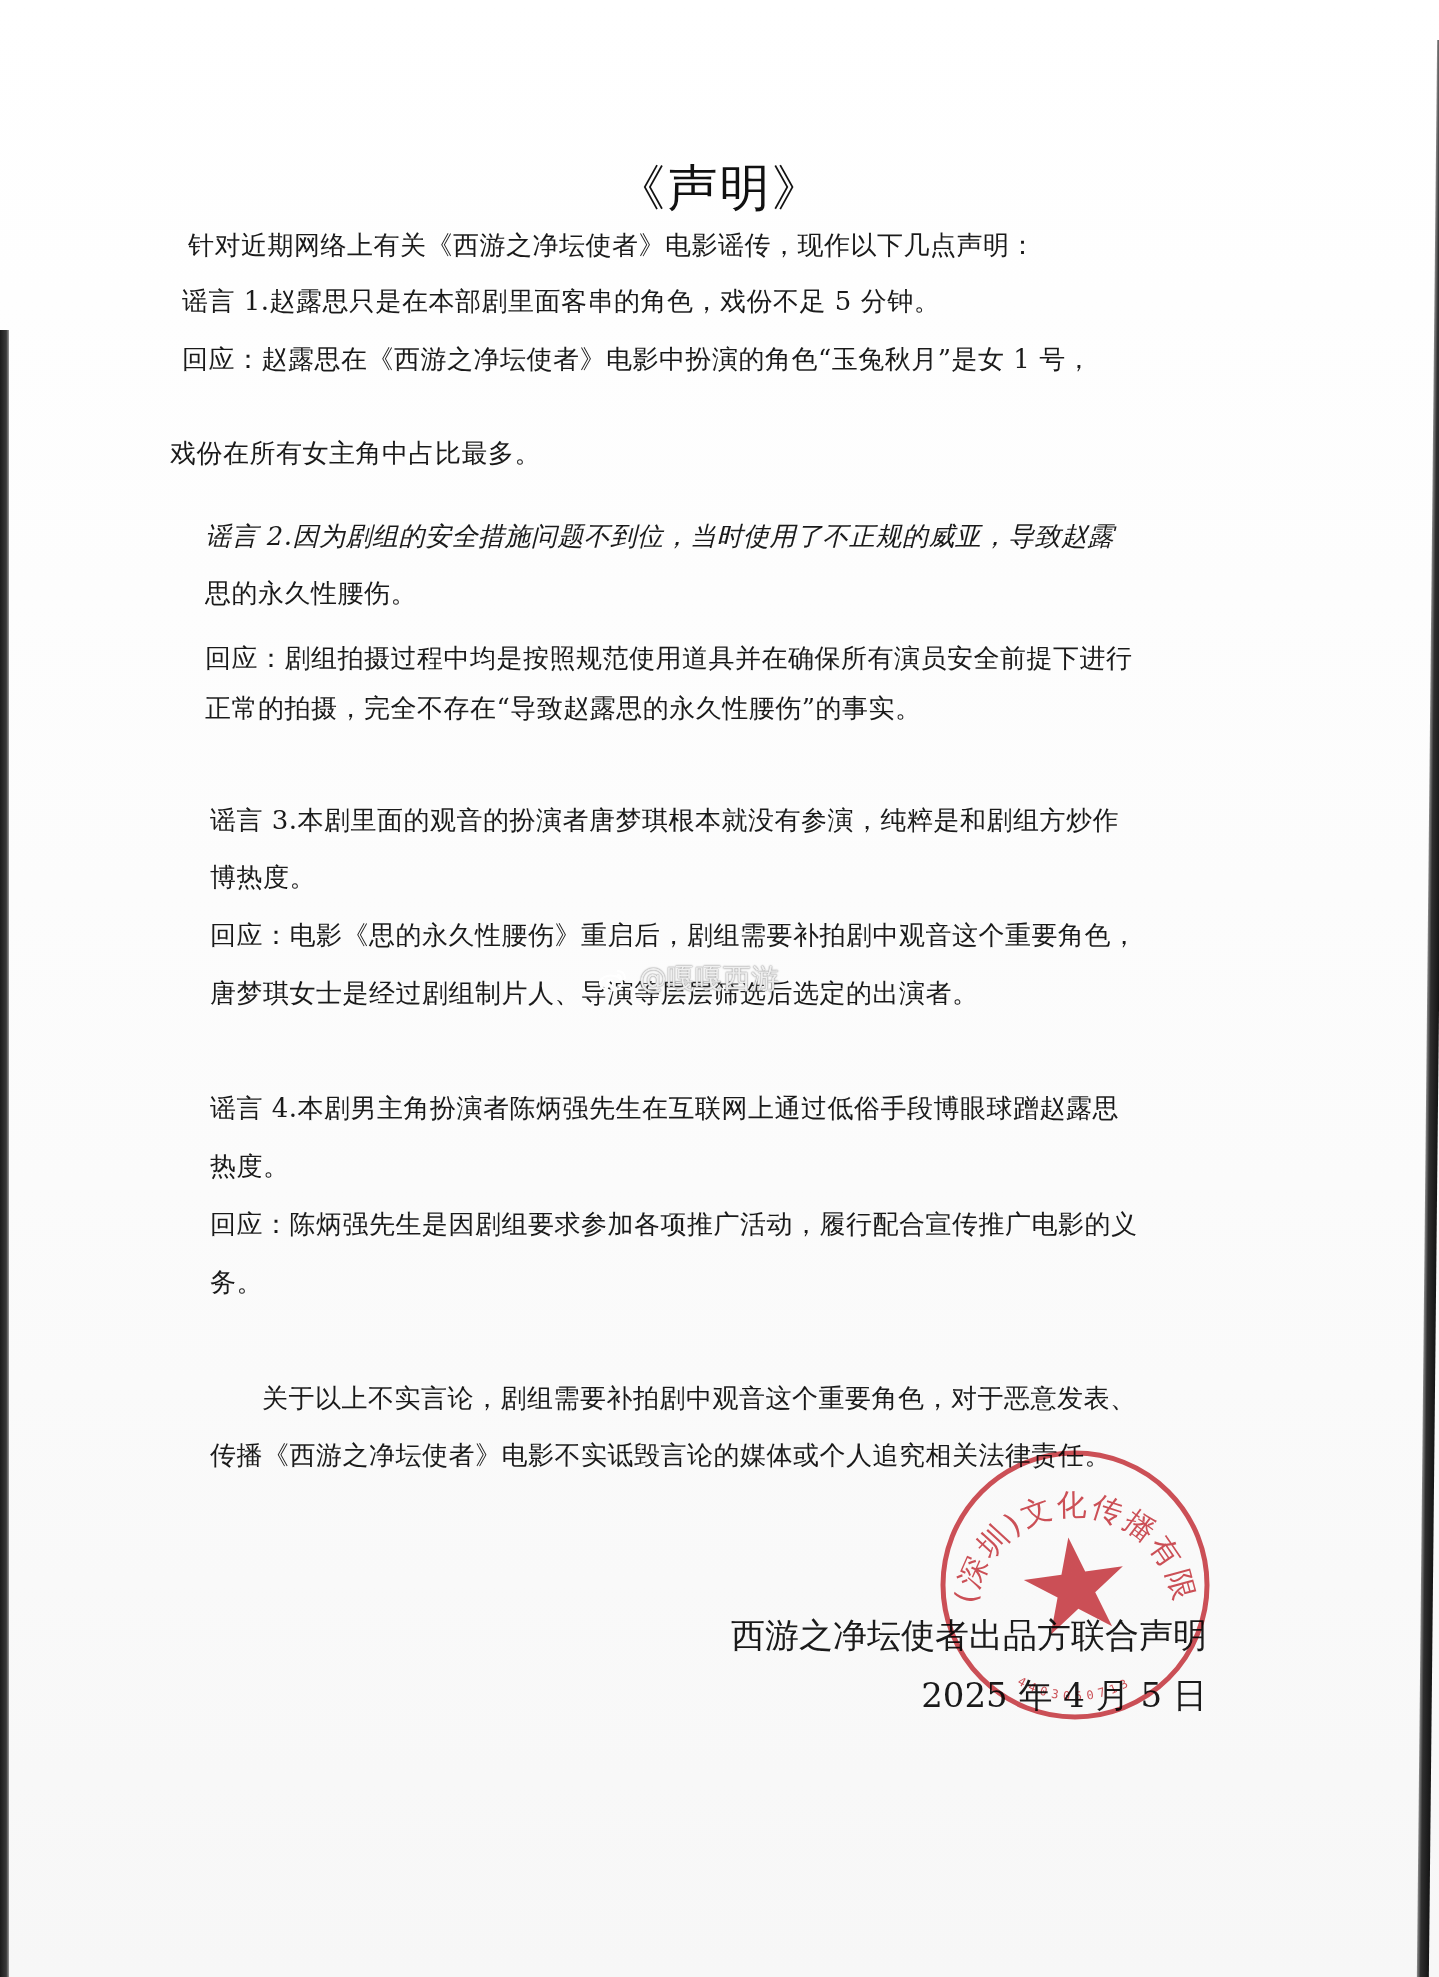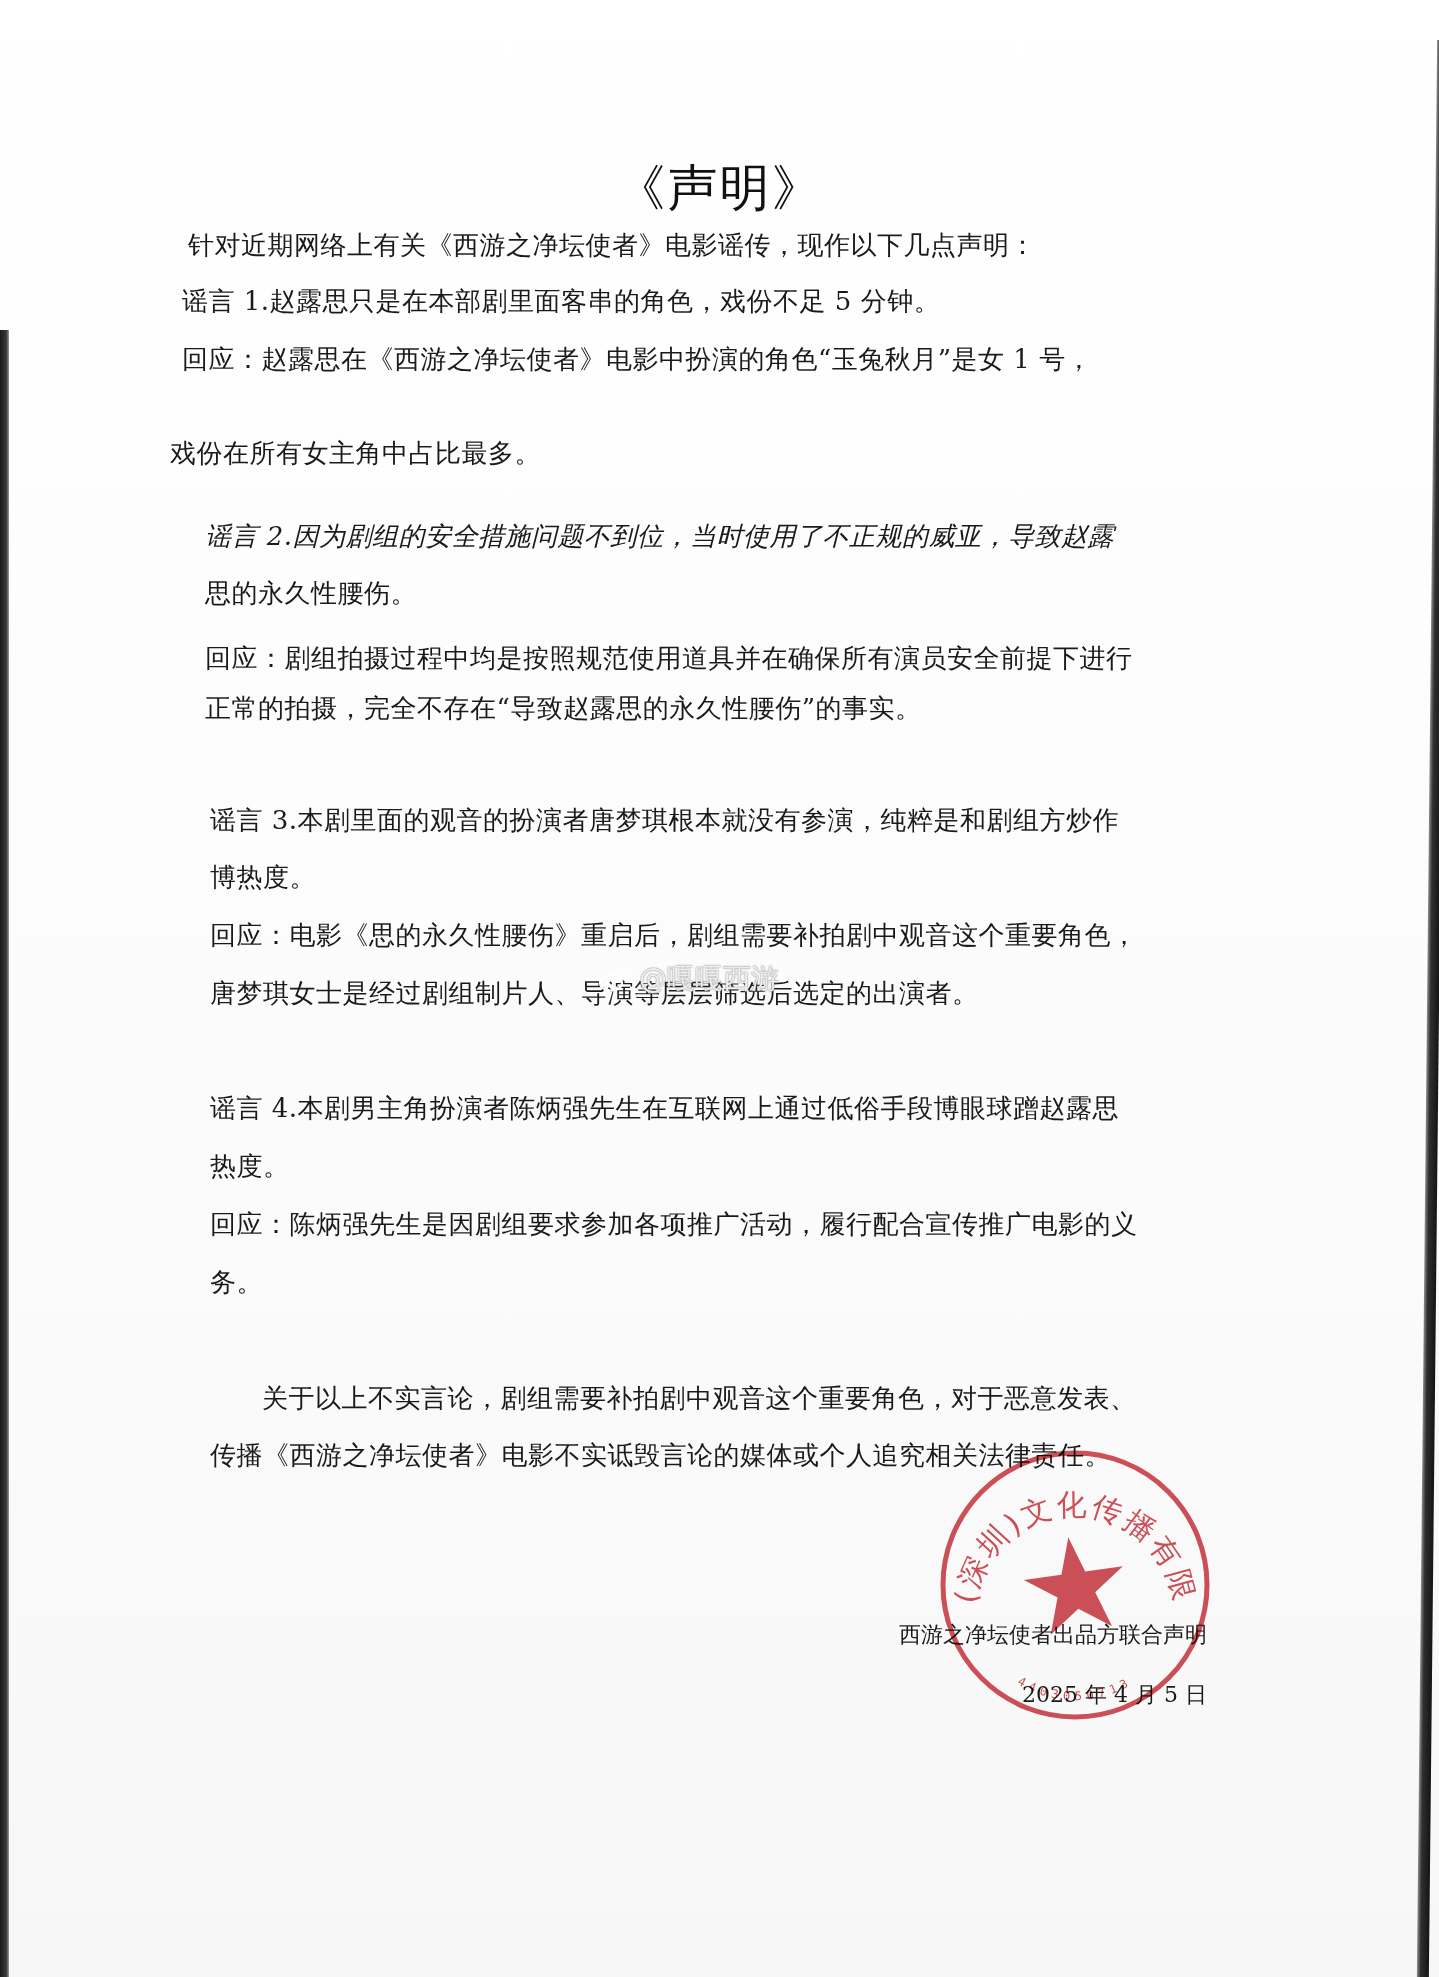--- a/index.html
+++ b/index.html
@@ -46,21 +46,21 @@
   }
   .line {
     position: absolute;
     font-size: 26px;
     line-height: 30px;
     white-space: nowrap;
     letter-spacing: 0.5px;
   }
   .sig {
     position: absolute;
-    font-size: 22px;
+    font-size: 34px;
     line-height: 30px;
     white-space: nowrap;
     text-align: center;
     right: 230px;
     z-index: 1;
   }
   .seal {
     position: absolute;
     left: 935px;
     top: 1445px;

